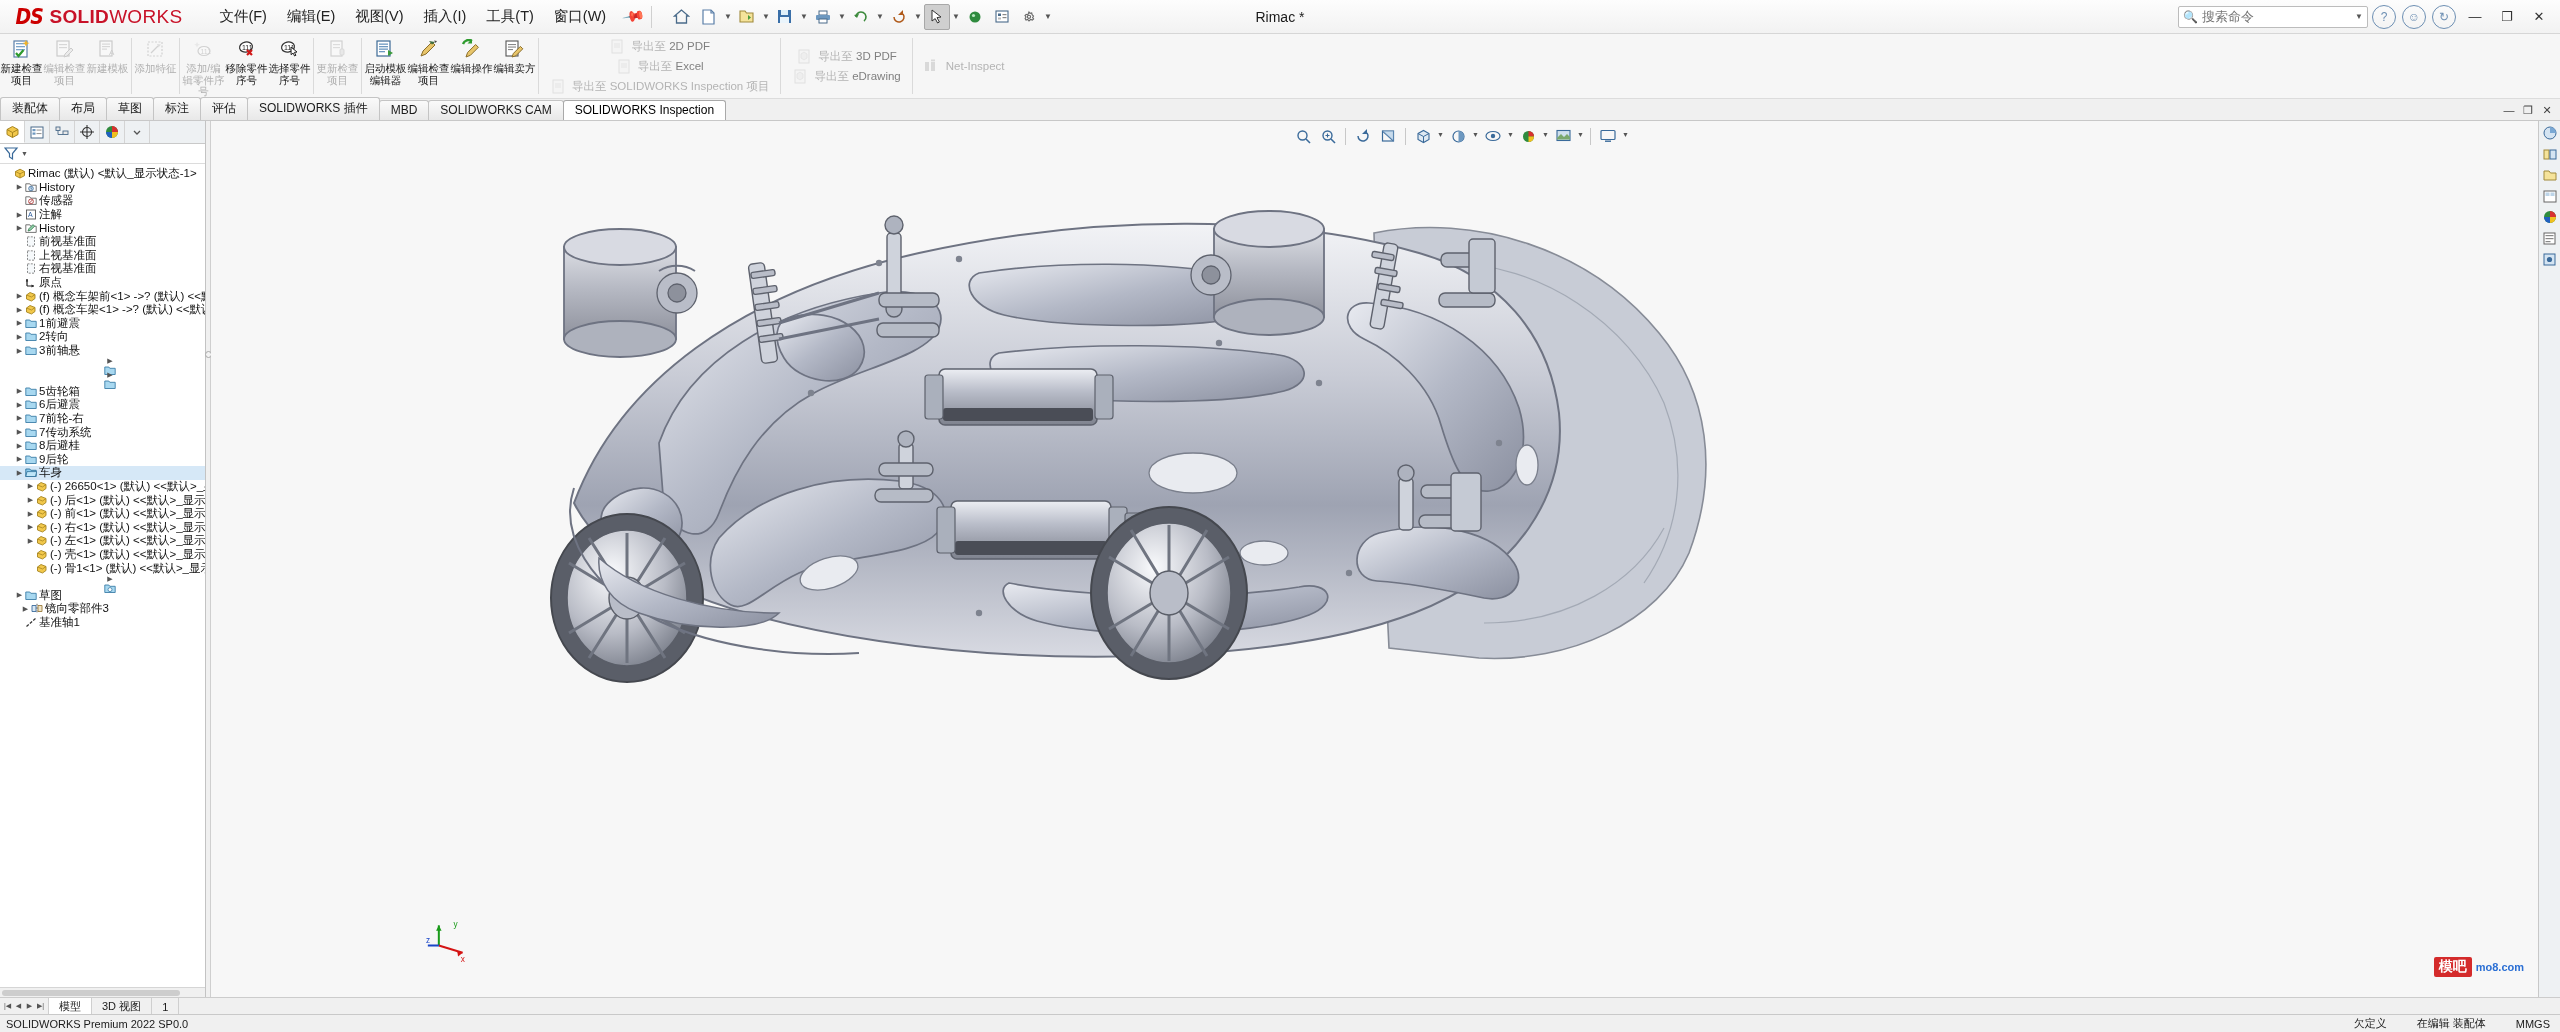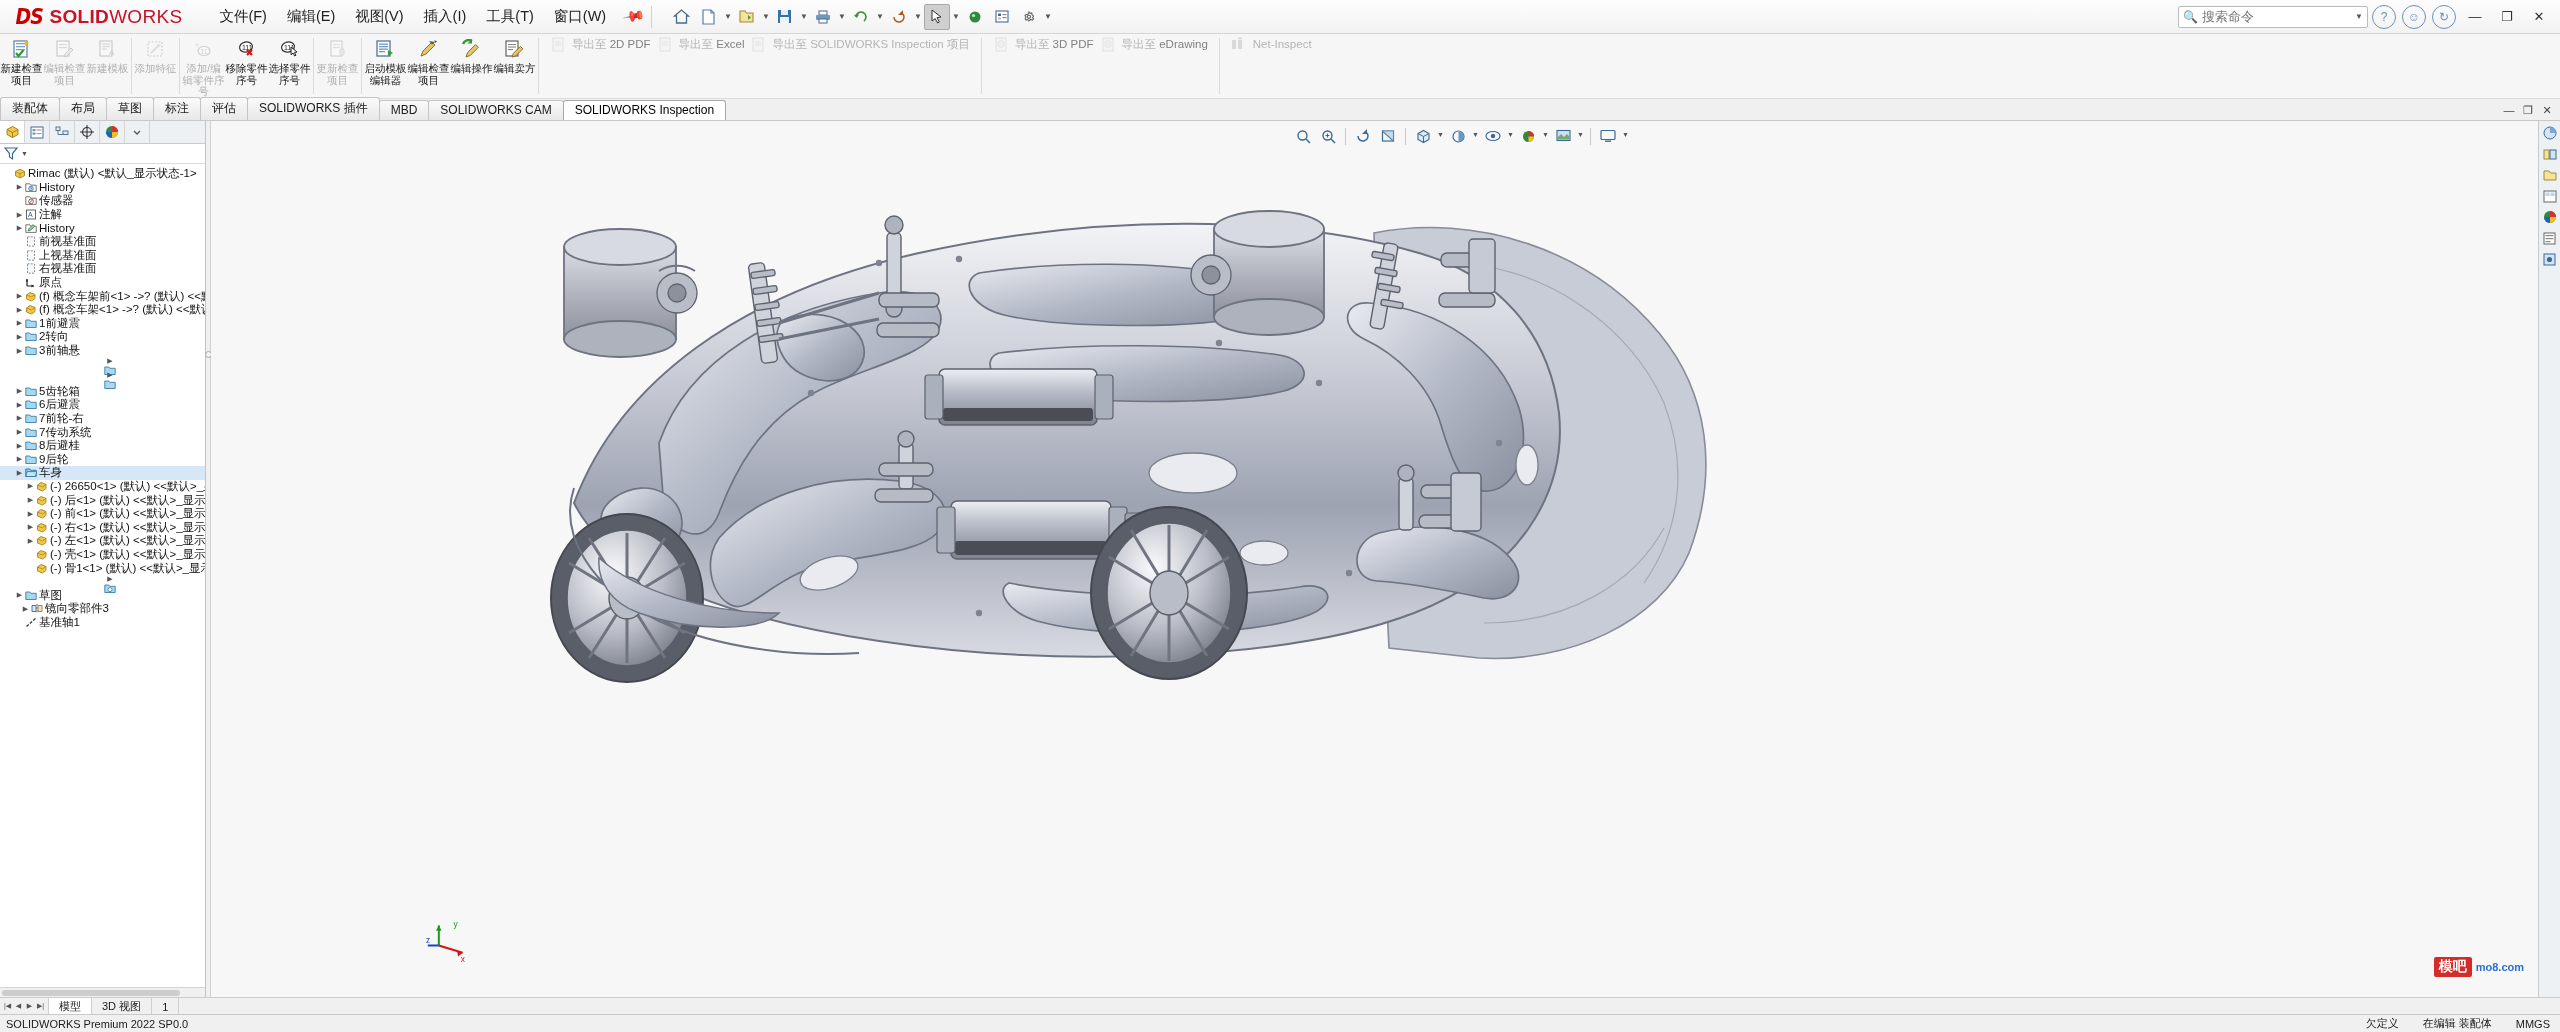--- a/index.html
+++ b/index.html
@@ -51,21 +51,21 @@
   .rgroup { display: flex; align-items: stretch; }
   .rbtn { width: 43px; display: flex; flex-direction: column; align-items: center;
     padding-top: 3px; cursor: default; }
   .rbtn .gi { height: 25px; display: flex; align-items: center; justify-content: center; }
   .rbtn .lbl { font-size: 10.5px; line-height: 11.5px; text-align: center; color: #1a1a1a;
     width: 42px; word-break: break-all; padding-top: 1px; }
   .rbtn.dis .lbl { color: #b0b0b0; }
   .rbtn.dis .gi { opacity: 0.33; }
   .rsep { width: 1px; background: #dadada; margin: 4px 2px; }
 
-  .rstack { display: flex; flex-direction: row; justify-content: center; padding: 0 6px; }
+  .rstack { display: flex; flex-direction: column; justify-content: center; padding: 0 6px; align-items: center; }
   .rrow { display: flex; align-items: center; gap: 5px; height: 20px; padding: 0 3px; cursor: default; }
   .rrow .gi { width: 17px; height: 17px; display: flex; align-items: center; justify-content: center; }
   .rrow .lbl { font-size: 11.5px; color: #1a1a1a; white-space: nowrap; }
   .rrow.dis .lbl { color: #b4b4b4; }
   .rrow.dis .gi { opacity: 0.3; }
   .rrow .lbl .lat { color: #808080; }
 
   
   .tabstrip { height: 22px; background: #f0f0f0; border-bottom: 1px solid #c8c8c8;
     display: flex; align-items: flex-end; flex: none; position: relative; }
@@ -123,21 +123,21 @@
   .navbtns { display: flex; align-items: center; border-right: 1px solid #cfcfcf; padding: 0 2px; }
   .navb { width: 11px; height: 13px; display: flex; align-items: center; justify-content: center;
     font-size: 7px; color: #555; }
   .btab { padding: 1px 10px 0; border-right: 1px solid #cfcfcf; display: flex; align-items: center;
     color: #1a1a1a; cursor: default; }
   .btab.active { background: #fff; font-weight: normal; }
 
   
   .statusbar { height: 18px; background: #f0f0f0; border-top: 1px solid #c9c9c9;
     display: flex; align-items: center; font-size: 11px; color: #1a1a1a; flex: none; padding: 0 6px; }
-  .st-right { margin-left: auto; display: flex; align-items: center; gap: 24px; padding-right: 4px; }
+  .st-right { margin-left: auto; display: flex; align-items: center; gap: 30px; padding-right: 4px; }
 
   
   .watermark { position: absolute; right: 14px; bottom: 20px; display: flex; align-items: center; gap: 4px; z-index: 50; }
   .wm-red { background: #d42b2b; color: #fff; font-size: 14px; font-weight: bold; padding: 1px 5px; border-radius: 2px; }
   .wm-blue { color: #2b6fd4; font-size: 11px; font-weight: bold; }
 
   svg { display: block; }
 </style>
 </head>
 <body>
@@ -235,20 +235,21 @@
       </div>
       <div class="qicon">
         <svg width="14" height="14" viewBox="0 0 14 14">
             <path d="M7 2l1 1.4 1.7-.4.4 1.7L11.5 6l-.9 1.5 1 1.4-1.3 1.2-1.6-.7L7 11l-1.3-1.5-1.7.6-.9-1.5L4 7 3 5.6l1.2-1.3 1.6.6z" fill="none" stroke="#666" stroke-width="1.1"></path>
             <circle cx="7" cy="6.8" r="1.6" fill="none" stroke="#666" stroke-width="1.1"></circle>
           </svg>
       </div>
       <div class="qcaret">▼</div>
     </div>
 
+    <div class="doc-title">Rimac *</div>
 
     <div class="tb-right">
       <div class="searchbox">
         <span class="mag">🔍</span>
         <input type="text" placeholder="搜索命令" style="">
         <span class="dn">▼</span>
       </div>
       <div class="circ-icon">?</div>
       <div class="circ-icon">☺</div>
       <div class="circ-icon">↻</div>

